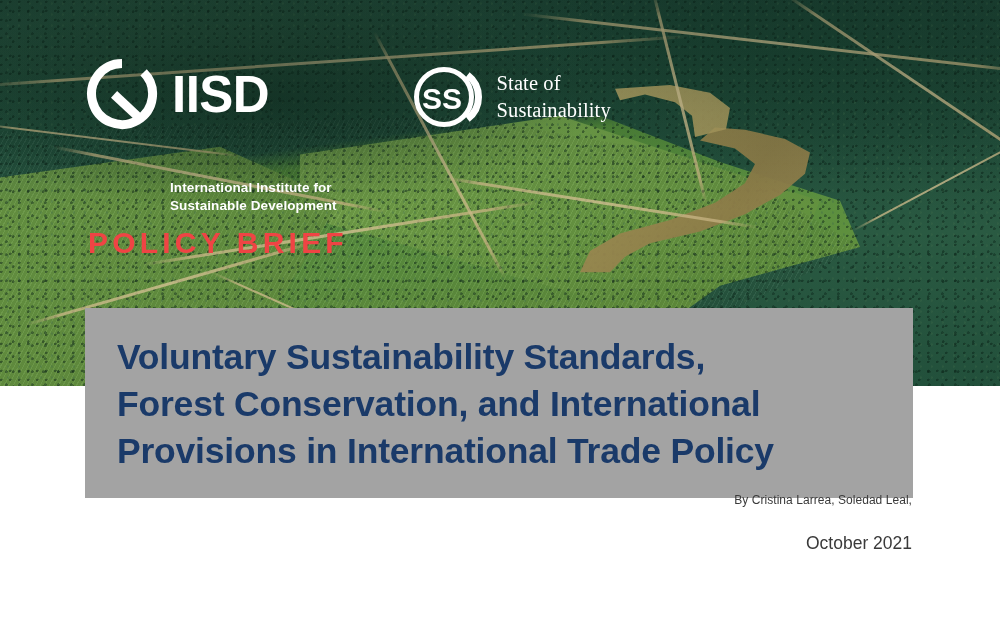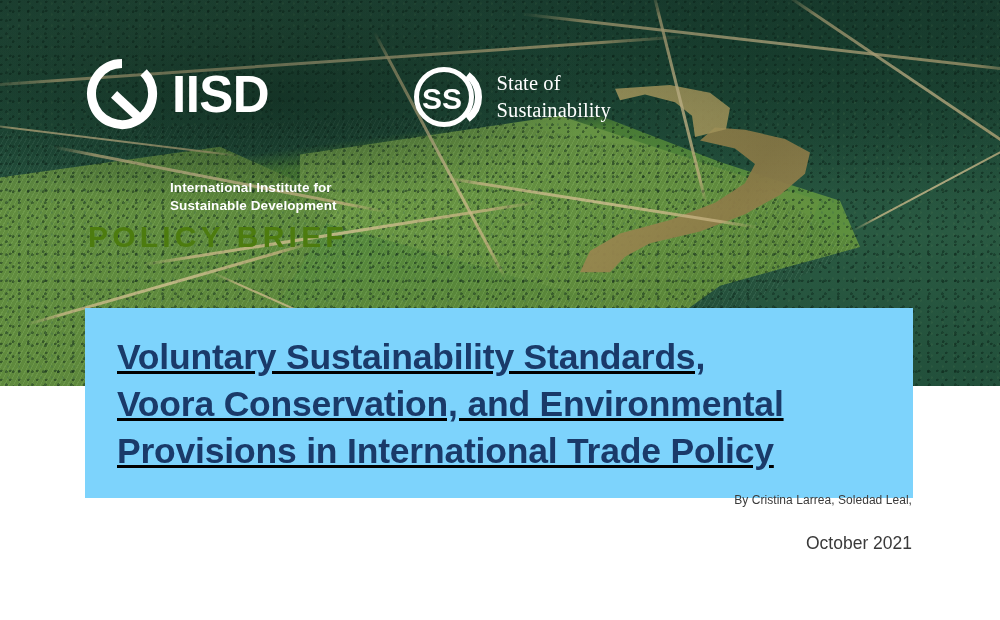--- a/index.html
+++ b/index.html
@@ -188,40 +188,39 @@
     font-family: "Liberation Serif", serif;
     font-size: 20.5px;
     line-height: 1.30;
     letter-spacing: .1px;
   }
 
   
   .kicker {
     position: absolute;
     left: 88px;
-    top: 222px;
+    top: 228px;
     z-index: 6;
-    color: #4d7c0f;
+    color: #ef4444;
     font-size: 30px;
     font-weight: 700;
     letter-spacing: 4.2px;
     line-height: 1;
     text-transform: uppercase;
   }
 
   
   .title-card {
     position: absolute;
     left: 85px;
     top: 308px;
     width: 828px;
-    background: #7dd3fc;
+    background: #a3a3a3;
     z-index: 7;
     padding: 26px 0 22px 0;
-    text-decoration: underline;
   }
   .doc-title {
     color: #1a3a69;
     font-size: 35.5px;
     font-weight: 700;
     line-height: 1.33;
     letter-spacing: -0.2px;
     padding: 0 34px 0 32px;
     margin: 0;
   }
@@ -317,21 +316,21 @@
       </div>
     </div>
 
   </div>
 
   <div class="kicker">POLICY BRIEF</div>
 
   <div class="title-card">
     <h1 class="doc-title">
       <span class="tl">Voluntary Sustainability Standards,</span>
-      <span class="tl">Voora Conservation, and Environmental</span>
+      <span class="tl">Forest Conservation, and International</span>
       <span class="tl">Provisions in International Trade Policy</span>
     </h1>
   </div>
 
   <div class="byline-block">
     <div class="byline">
       <span class="bl">By Cristina Larrea, Soledad Leal,</span>
     </div>
     <div class="pub-date">October 2021</div>
   </div>

